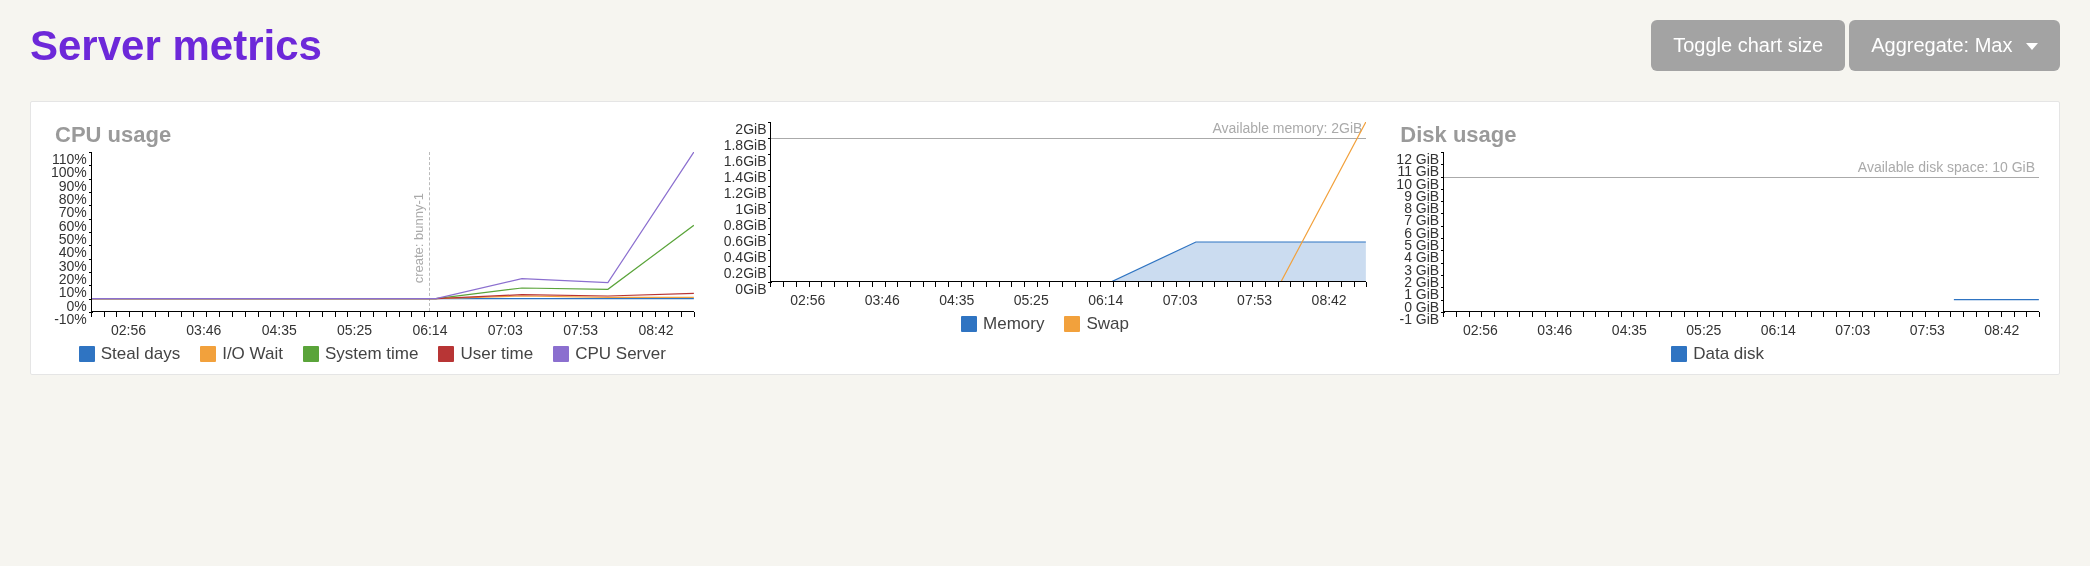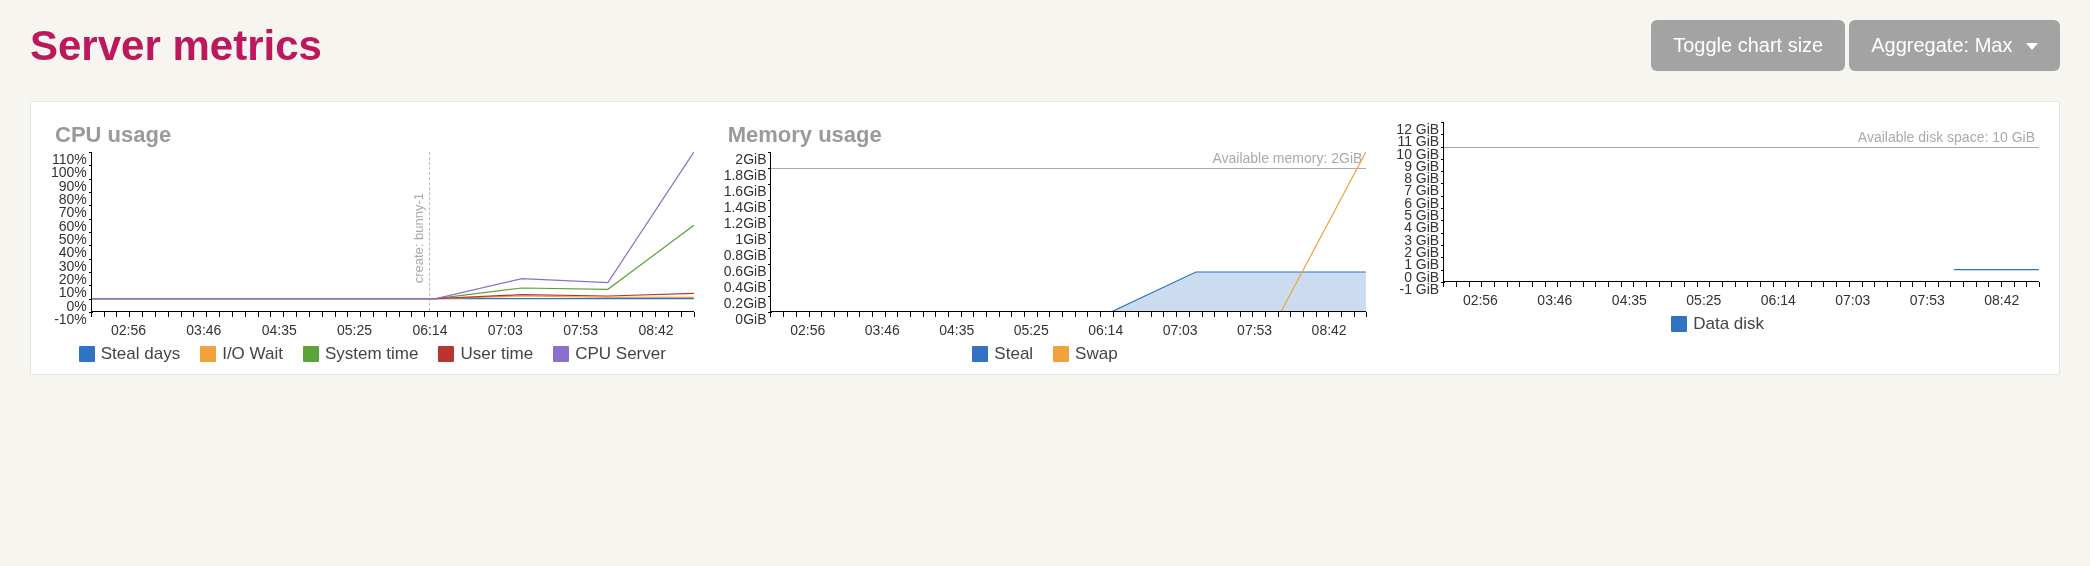--- a/index.html
+++ b/index.html
@@ -12,21 +12,21 @@
   .header {
     display: flex;
     align-items: center;
     justify-content: space-between;
     padding: 20px 30px 10px 30px;
   }
   h1 {
     font-size: 42px;
     font-weight: 600;
     margin: 0;
-    color: #be185d;
+    color: #6d28d9;
   }
   .button-row {
     display: flex;
     gap: 4px;
     align-items: center;
   }
   .btn-group {
     display: inline-flex;
     border-radius: 6px;
     overflow: hidden;
@@ -280,21 +280,20 @@
             <span class="swatch" style="background: rgb(184, 53, 53);"></span>
             <span>User time</span>
           </div>
           <div class="item">
             <span class="swatch" style="background: rgb(139, 111, 207);"></span>
             <span>CPU Server</span>
           </div>
         </div>
       </div>
       <div class="chart-col">
-        <div class="chart-title">Memory usage</div>
         <div class="chart-area">
           <div class="yaxis" style="height: 160px;">
             <span>0GiB</span>
             <span>0.2GiB</span>
             <span>0.4GiB</span>
             <span>0.6GiB</span>
             <span>0.8GiB</span>
             <span>1GiB</span>
             <span>1.2GiB</span>
             <span>1.4GiB</span>
@@ -370,29 +369,30 @@
               <span>06:14</span>
               <span>07:03</span>
               <span>07:53</span>
               <span>08:42</span>
             </div>
           </div>
         </div>
         <div class="legend">
           <div class="item">
             <span class="swatch" style="background: rgb(47, 116, 194);"></span>
-            <span>Steal</span>
+            <span>Memory</span>
           </div>
           <div class="item">
             <span class="swatch" style="background: rgb(242, 161, 60);"></span>
             <span>Swap</span>
           </div>
         </div>
       </div>
       <div class="chart-col">
+        <div class="chart-title">Disk usage</div>
         <div class="chart-area">
           <div class="yaxis" style="height: 160px;">
             <span>-1 GiB</span>
             <span>0 GiB</span>
             <span>1 GiB</span>
             <span>2 GiB</span>
             <span>3 GiB</span>
             <span>4 GiB</span>
             <span>5 GiB</span>
             <span>6 GiB</span>

